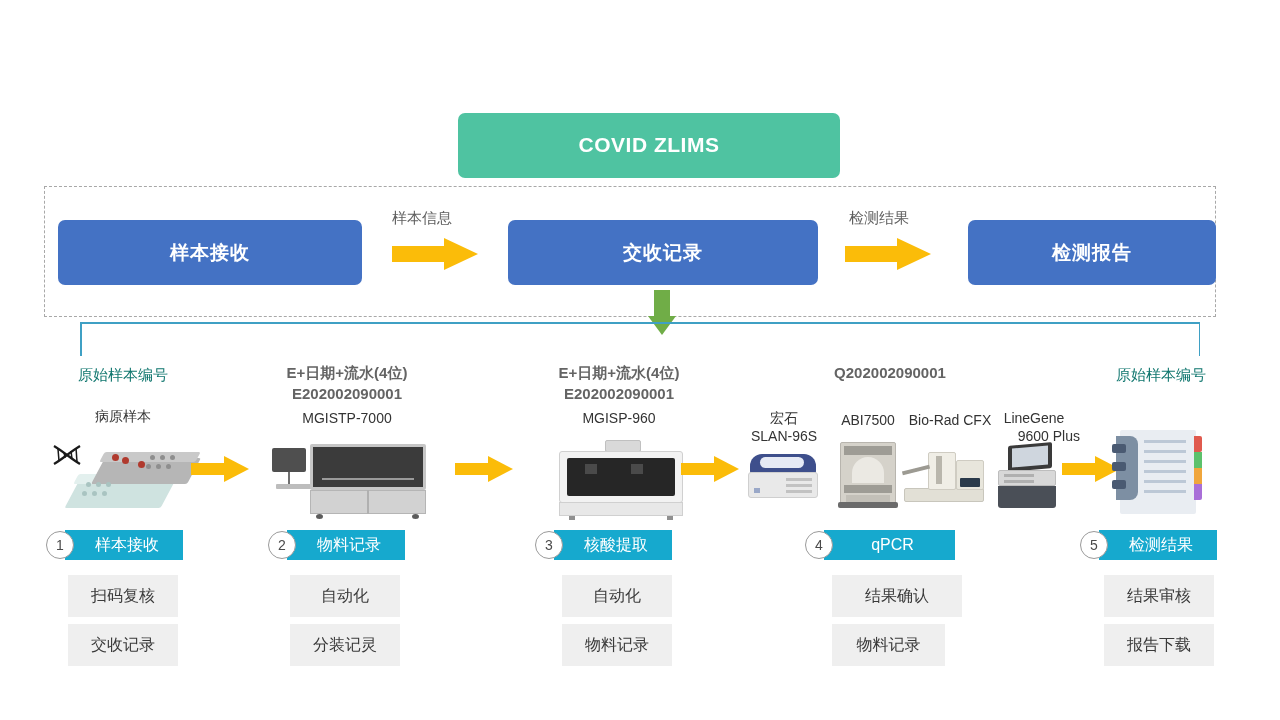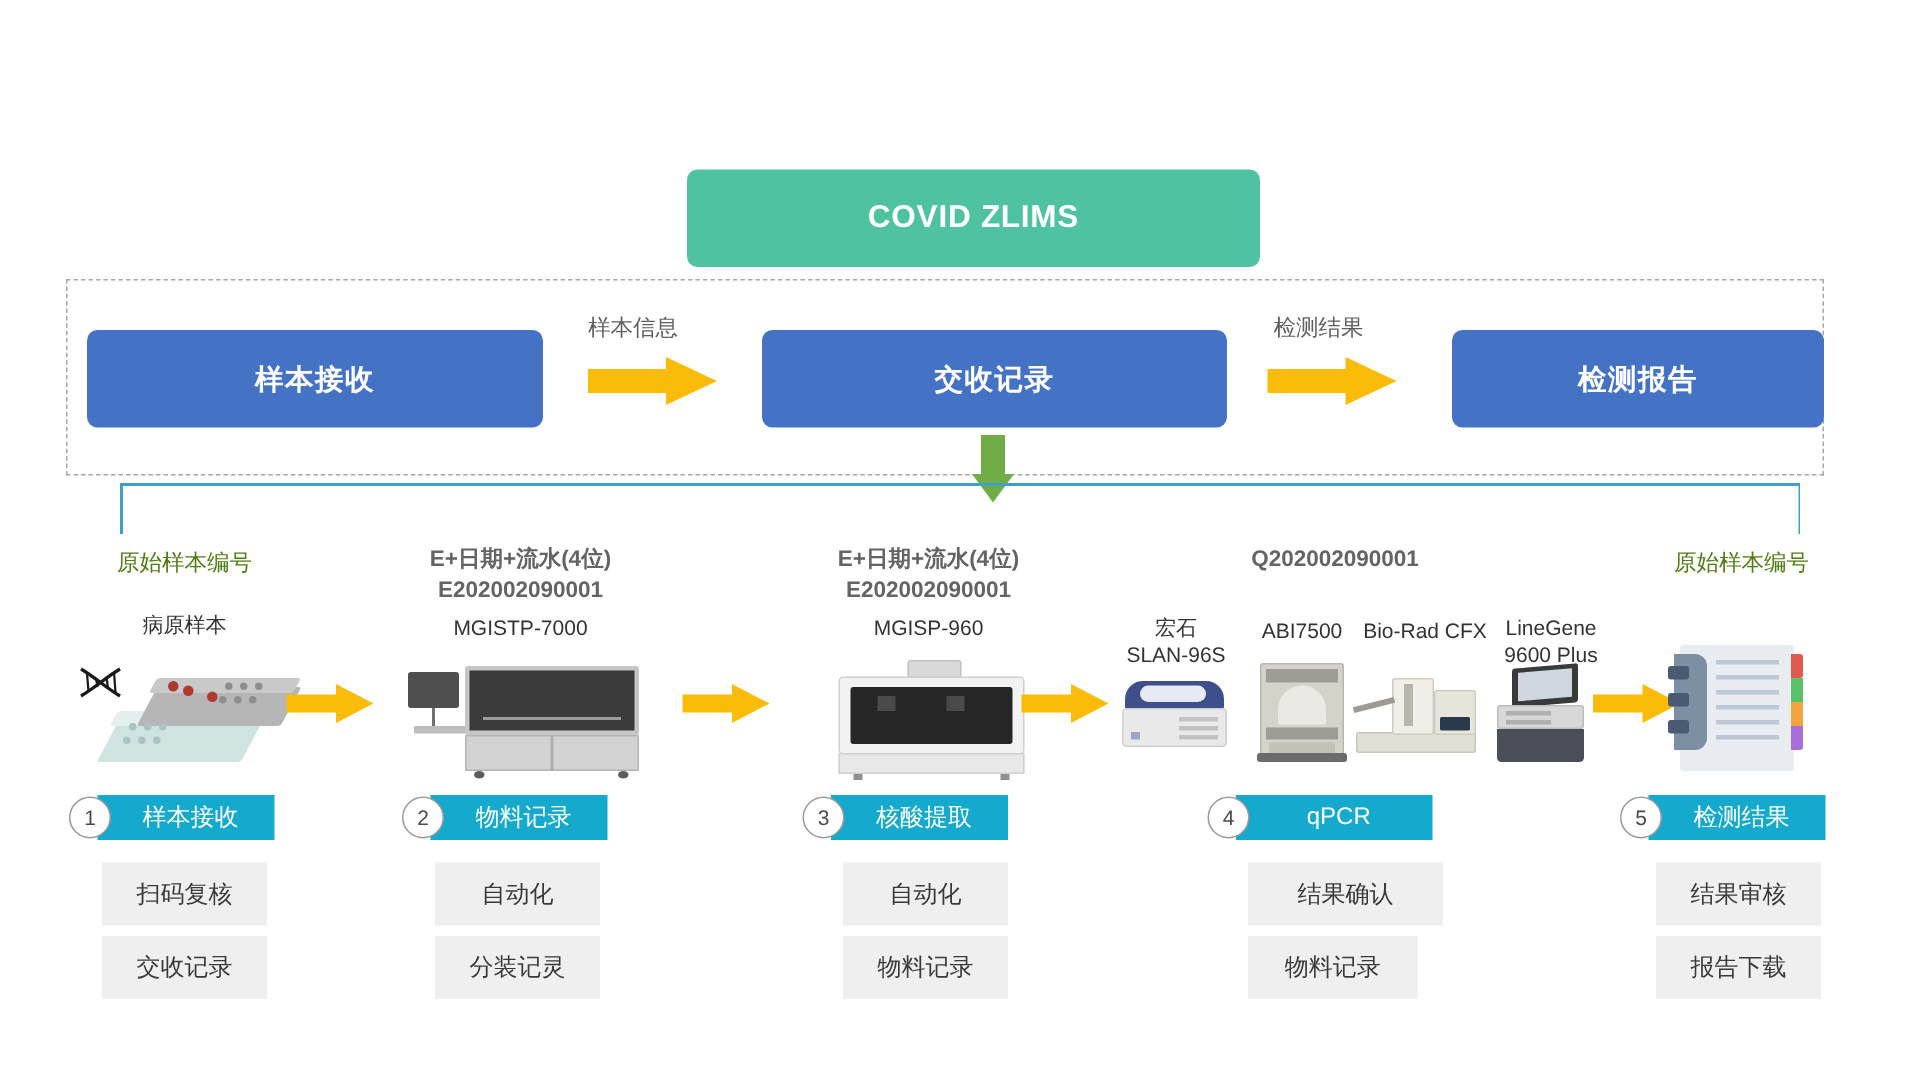--- a/index.html
+++ b/index.html
@@ -84,21 +84,21 @@
   .bracket .btick { position: absolute; top: 0; width: 1.5px; height: 34px; background: #3FA0C4; }
   .bracket .btick.l { left: 0; }
   .bracket .btick.r { right: 0; }
 
   
   .col { position: absolute; }
 
   .code-block { position: absolute; text-align: center; width: 100%; }
   .code-line1 { font-size: 15px; font-weight: bold; color: #646464; line-height: 1.4; white-space: nowrap; }
   .code-line2 { font-size: 15px; font-weight: bold; color: #646464; line-height: 1.4; white-space: nowrap; }
-  .plain-code { font-size: 15px; color: #4d7c0f; white-space: nowrap; }
+  .plain-code { font-size: 15px; color: #0f766e; white-space: nowrap; }
   .device-name { font-size: 14px; color: #333333; white-space: nowrap; text-align: center; line-height: 1.25; }
 
   
   .step-row { position: absolute; display: flex; align-items: center; }
   .step-num {
     width: 28px; height: 28px; border-radius: 50%;
     border: 1.4px solid #9A9A9A; background: #ffffff;
     color: #4A4A4A; font-size: 14px;
     display: flex; align-items: center; justify-content: center;
     z-index: 3; position: relative;
@@ -303,21 +303,21 @@
   <div class="code-block" style="top:0;">
     <div class="code-line2">Q202002090001</div>
   </div>
 </div>
 
 <div class="device-name" style="position:absolute; left:736px; top:410px; width:96px;">宏石</div>
 <div class="device-name" style="position:absolute; left:736px; top:428px; width:96px;">SLAN-96S</div>
 <div class="device-name" style="position:absolute; left:830px; top:412px; width:76px;">ABI7500</div>
 <div class="device-name" style="position:absolute; left:898px; top:412px; width:104px;">Bio-Rad CFX</div>
 <div class="device-name" style="position:absolute; left:988px; top:410px; width:92px;">LineGene</div>
-<div class="device-name" style="position:absolute; left:988px; top:428px; width:92px;">9600 Plus</div>
+<div class="device-name" style="position:absolute; left:988px; top:428px; width:92px;text-align:right;">9600 Plus</div>
 
 <div class="illus" style="left:746px; top:448px; width:76px; height:62px;">
   <div class="instr" style="left:4px; top:6px; width:66px; height:20px; background:#3E4F8C; border-radius:12px 12px 3px 3px;"></div>
   <div class="instr" style="left:14px; top:9px; width:44px; height:11px; background:#E6EAF5; border-radius:6px;"></div>
   <div class="instr" style="left:2px; top:24px; width:70px; height:26px; background:#E9E9E9; border:1px solid #CFCFCF; border-radius:3px;"></div>
   <div class="instr" style="left:40px; top:30px; width:26px; height:3px; background:#C2C2C2;"></div>
   <div class="instr" style="left:40px; top:36px; width:26px; height:3px; background:#C2C2C2;"></div>
   <div class="instr" style="left:40px; top:42px; width:26px; height:3px; background:#C2C2C2;"></div>
   <div class="instr" style="left:8px; top:40px; width:6px; height:5px; background:#9AA8C8;"></div>
 </div>

